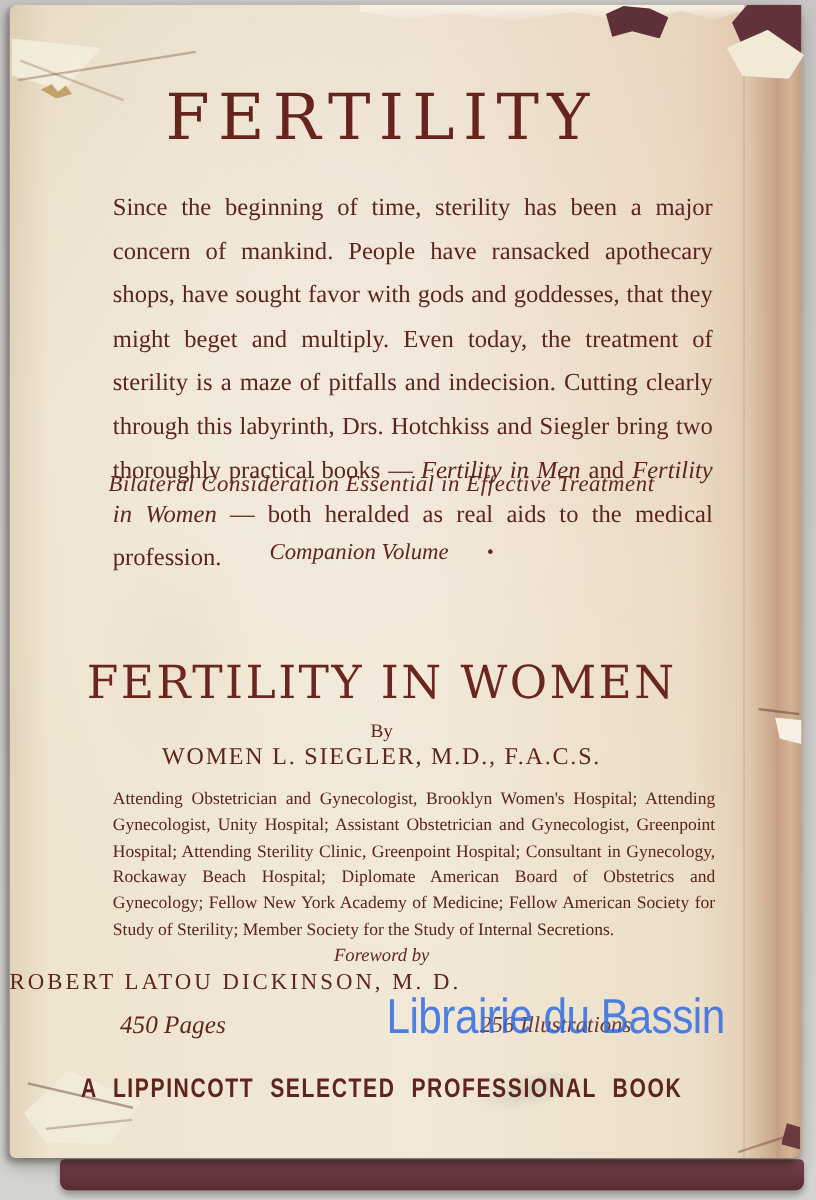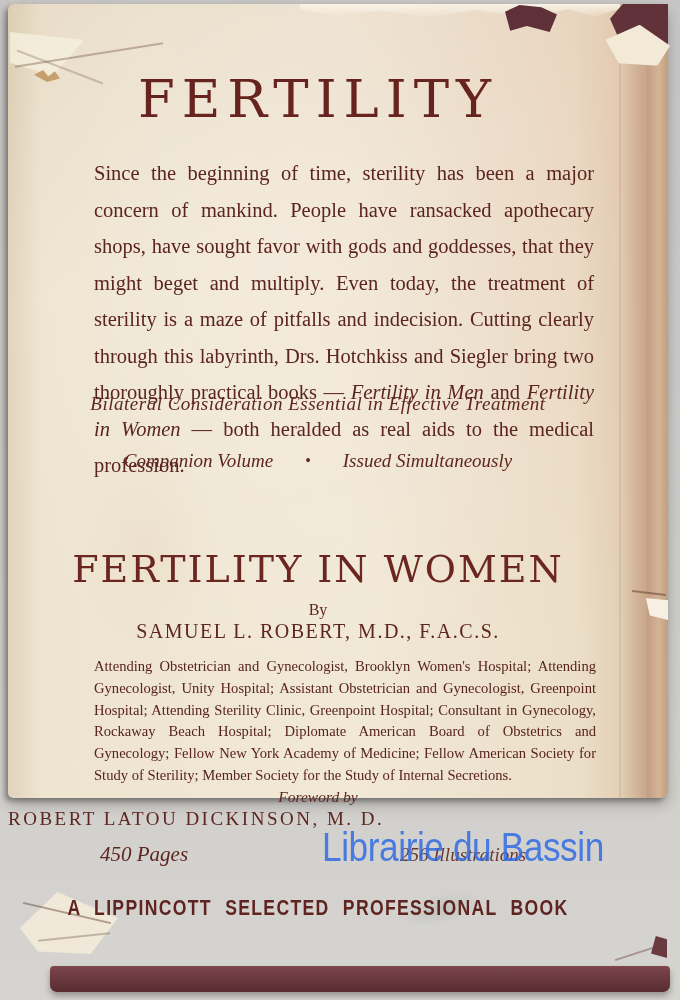--- a/index.html
+++ b/index.html
@@ -12,21 +12,21 @@
   
   .cloth-bottom{
     position:absolute;left:50px;top:966px;width:620px;height:26px;
     background:linear-gradient(180deg,#7c474d 0%,#6b3a40 45%,#572c31 100%);
     border-radius:4px 4px 7px 7px;
     box-shadow:0 4px 6px rgba(0,0,0,.3);
     z-index:1;
   }
   
   .jacket{
-    position:absolute;left:8px;top:4px;width:660px;height:794px;z-index:2;
+    position:absolute;left:8px;top:4px;width:660px;height:961px;z-index:2;
     background:
       radial-gradient(ellipse at 42% 30%, rgba(255,255,255,.22), transparent 62%),
       radial-gradient(ellipse at 88% 12%, rgba(224,178,158,.20), transparent 55%),
       linear-gradient(160deg, rgba(150,115,75,.07), transparent 30%),
       linear-gradient(90deg,#e2d3ba 0%,#eee4d0 5%,#f1e8d6 52%,#ecdfc9 86%,#e4d2b8 92%,#ddc6a8 96%,#d5b999 100%),
       #ede3cf;
     border-radius:6px 8px 8px 5px;
     box-shadow:-3px 3px 5px rgba(0,0,0,.32), 0 7px 14px rgba(0,0,0,.22);
     color:#5d241e;
   }
@@ -149,27 +149,26 @@
 
     <h1 class="title">FERTILITY</h1>
 
     <p class="blurb"><span>Since the beginning of time, sterility has been a major concern of mankind. People have ransacked apothecary shops, have sought favor with gods and goddesses, that they might beget and multiply. Even today, the treatment of sterility is a maze of pitfalls and indecision. Cutting clearly through this labyrinth, Drs. Hotchkiss and Siegler bring two thoroughly practical books — </span><i>Fertility in Men</i><span> and </span><i>Fertility in Women</i><span> — both heralded as real aids to the medical profession.</span></p>
 
     <div class="tagline1">Bilateral Consideration Essential in Effective Treatment</div>
 
     <div class="tagline2">
       <span>Companion Volume</span>
       <span class="bullet">•</span>
-      <span>Issued Simultaneously</span>
     </div>
 
     <h2 class="book-title">FERTILITY IN WOMEN</h2>
 
     <div class="by-label">By</div>
-    <div class="author">SAMUEL L. ROBERT, M.D., F.A.C.S.</div>
+    <div class="author">WOMEN L. SIEGLER, M.D., F.A.C.S.</div>
 
     <p class="credentials">Attending Obstetrician and Gynecologist, Brooklyn Women's Hospital; Attending Gynecologist, Unity Hospital; Assistant Obstetrician and Gynecologist, Greenpoint Hospital; Attending Sterility Clinic, Greenpoint Hospital; Consultant in Gynecology, Rockaway Beach Hospital; Diplomate American Board of Obstetrics and Gynecology; Fellow New York Academy of Medicine; Fellow American Society for Study of Sterility; Member Society for the Study of Internal Secretions.</p>
 
     <div class="foreword-label">Foreword by</div>
     <div class="foreword-author">ROBERT LATOU DICKINSON, M. D.</div>
 
     <div class="pages">450 Pages</div>
     <div class="illustrations">256 Illustrations</div>
 
     <div class="publisher">A LIPPINCOTT SELECTED PROFESSIONAL BOOK</div>

